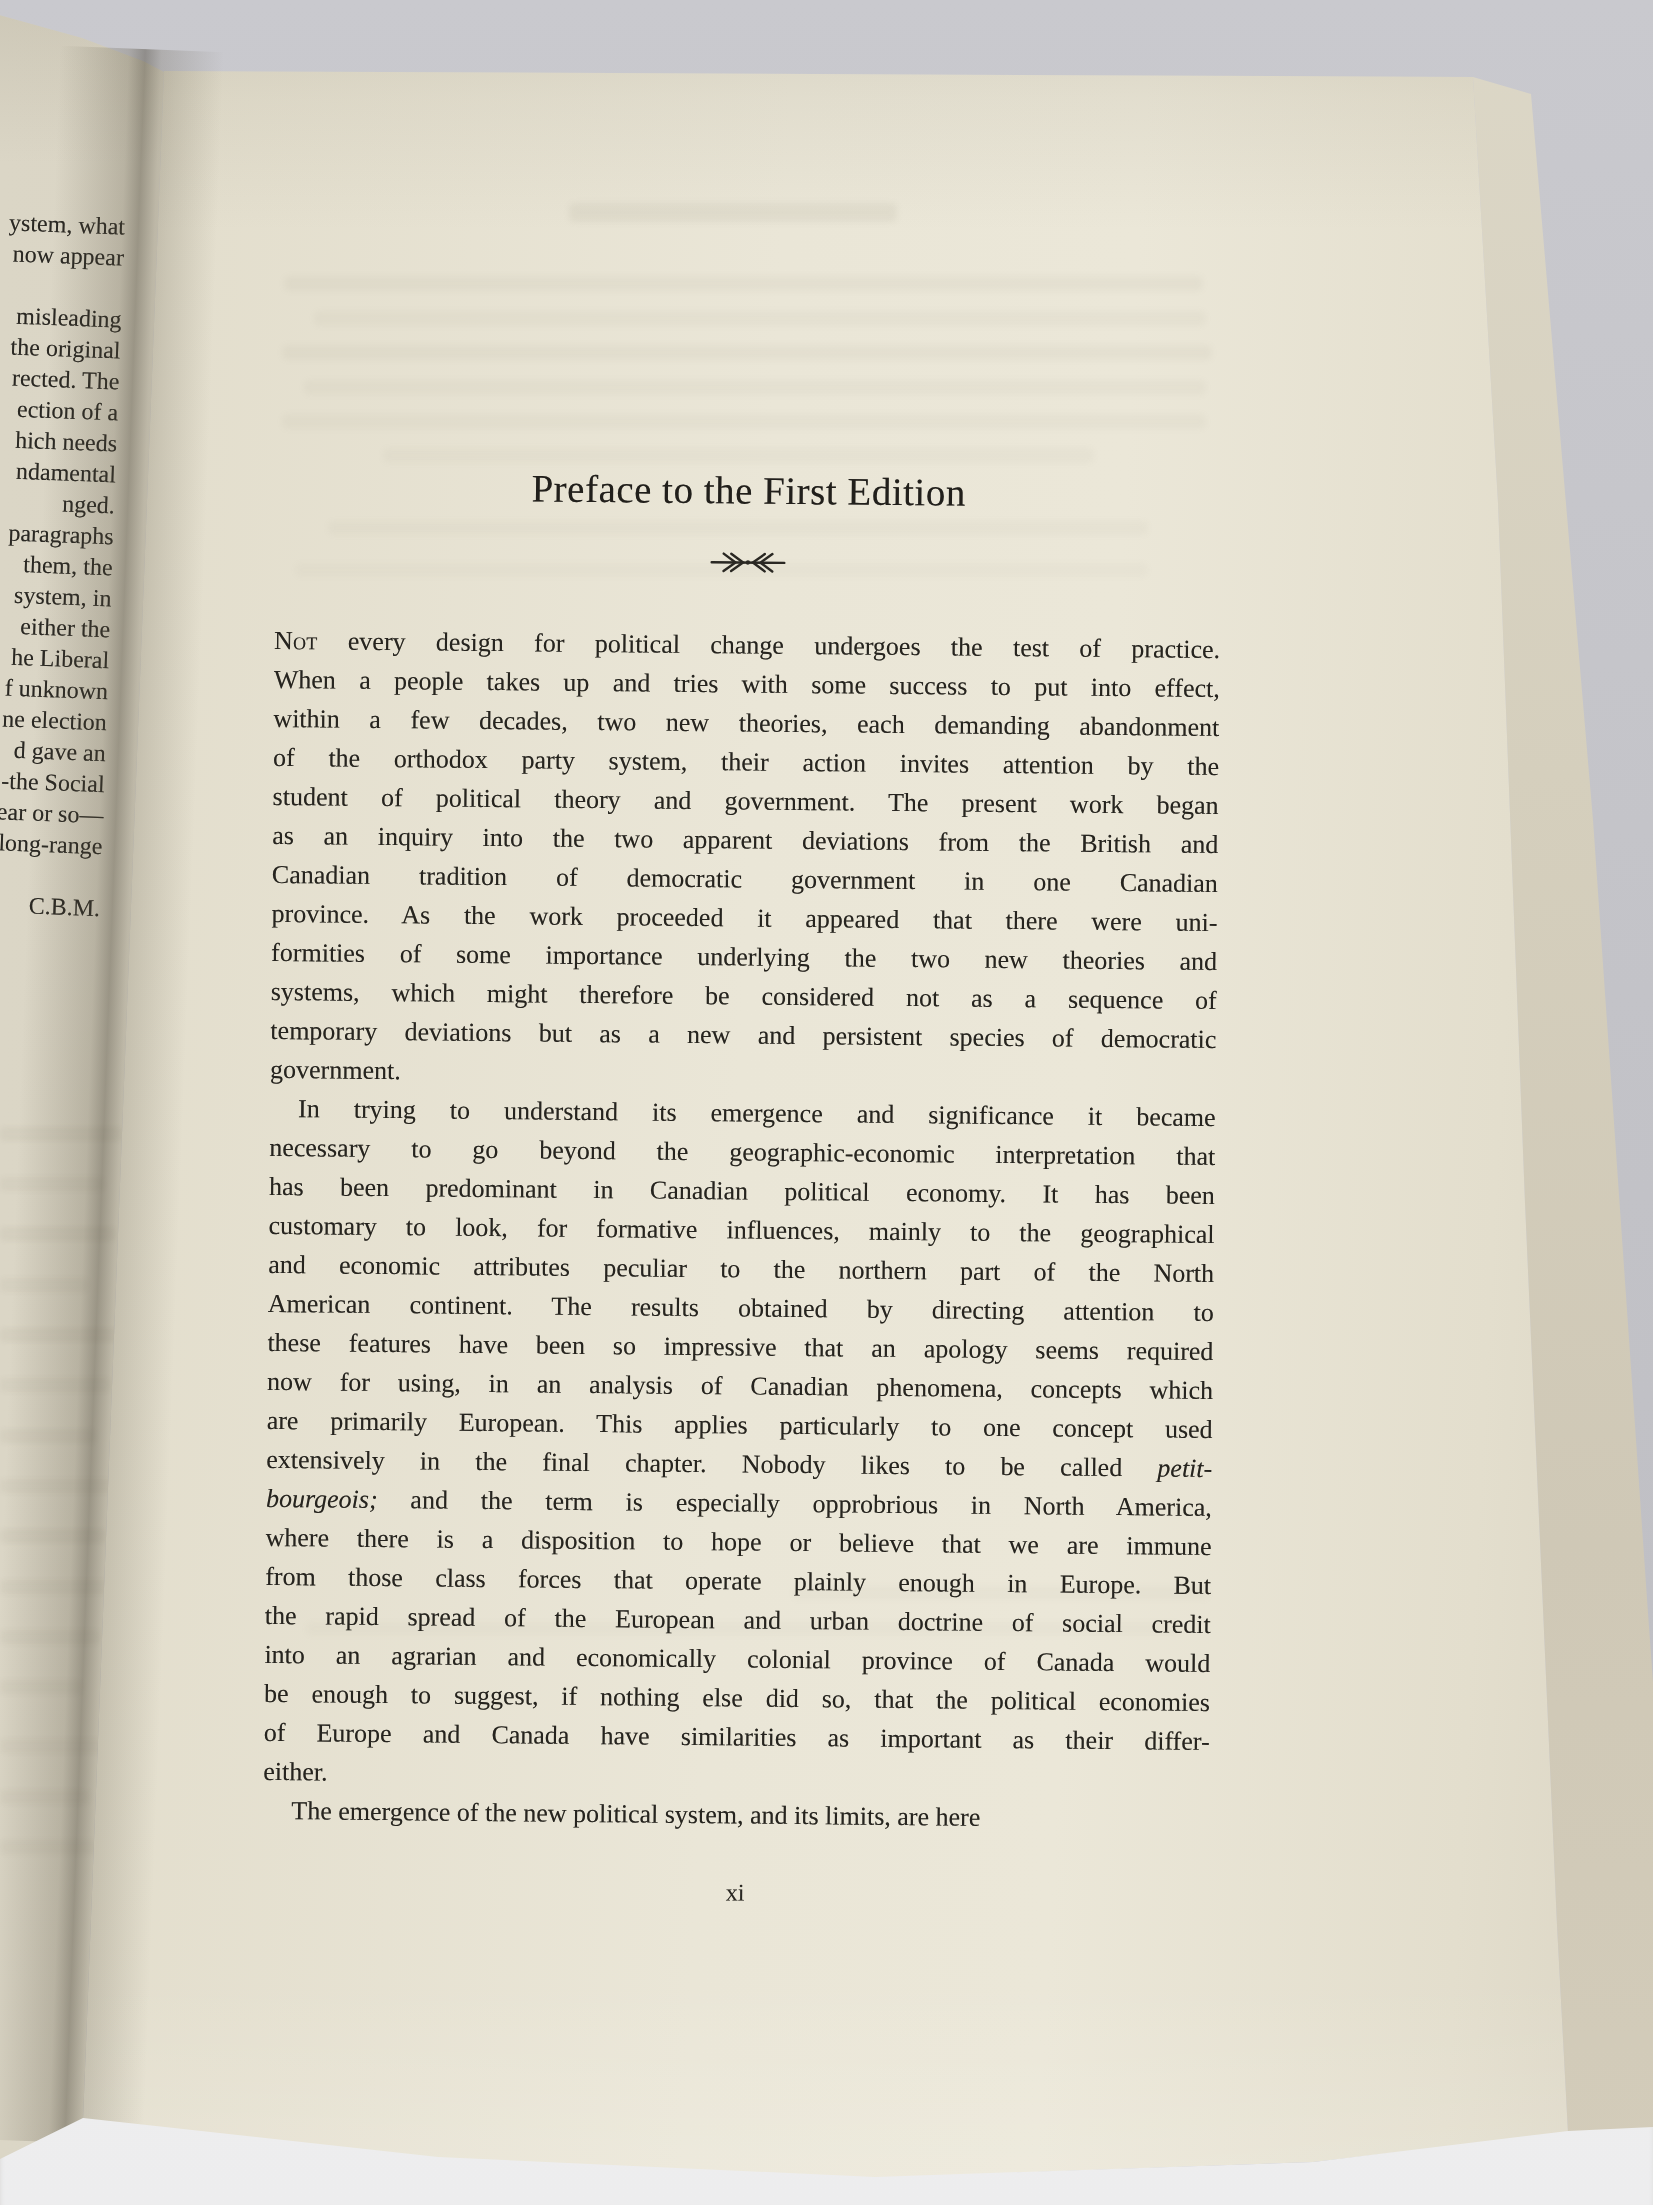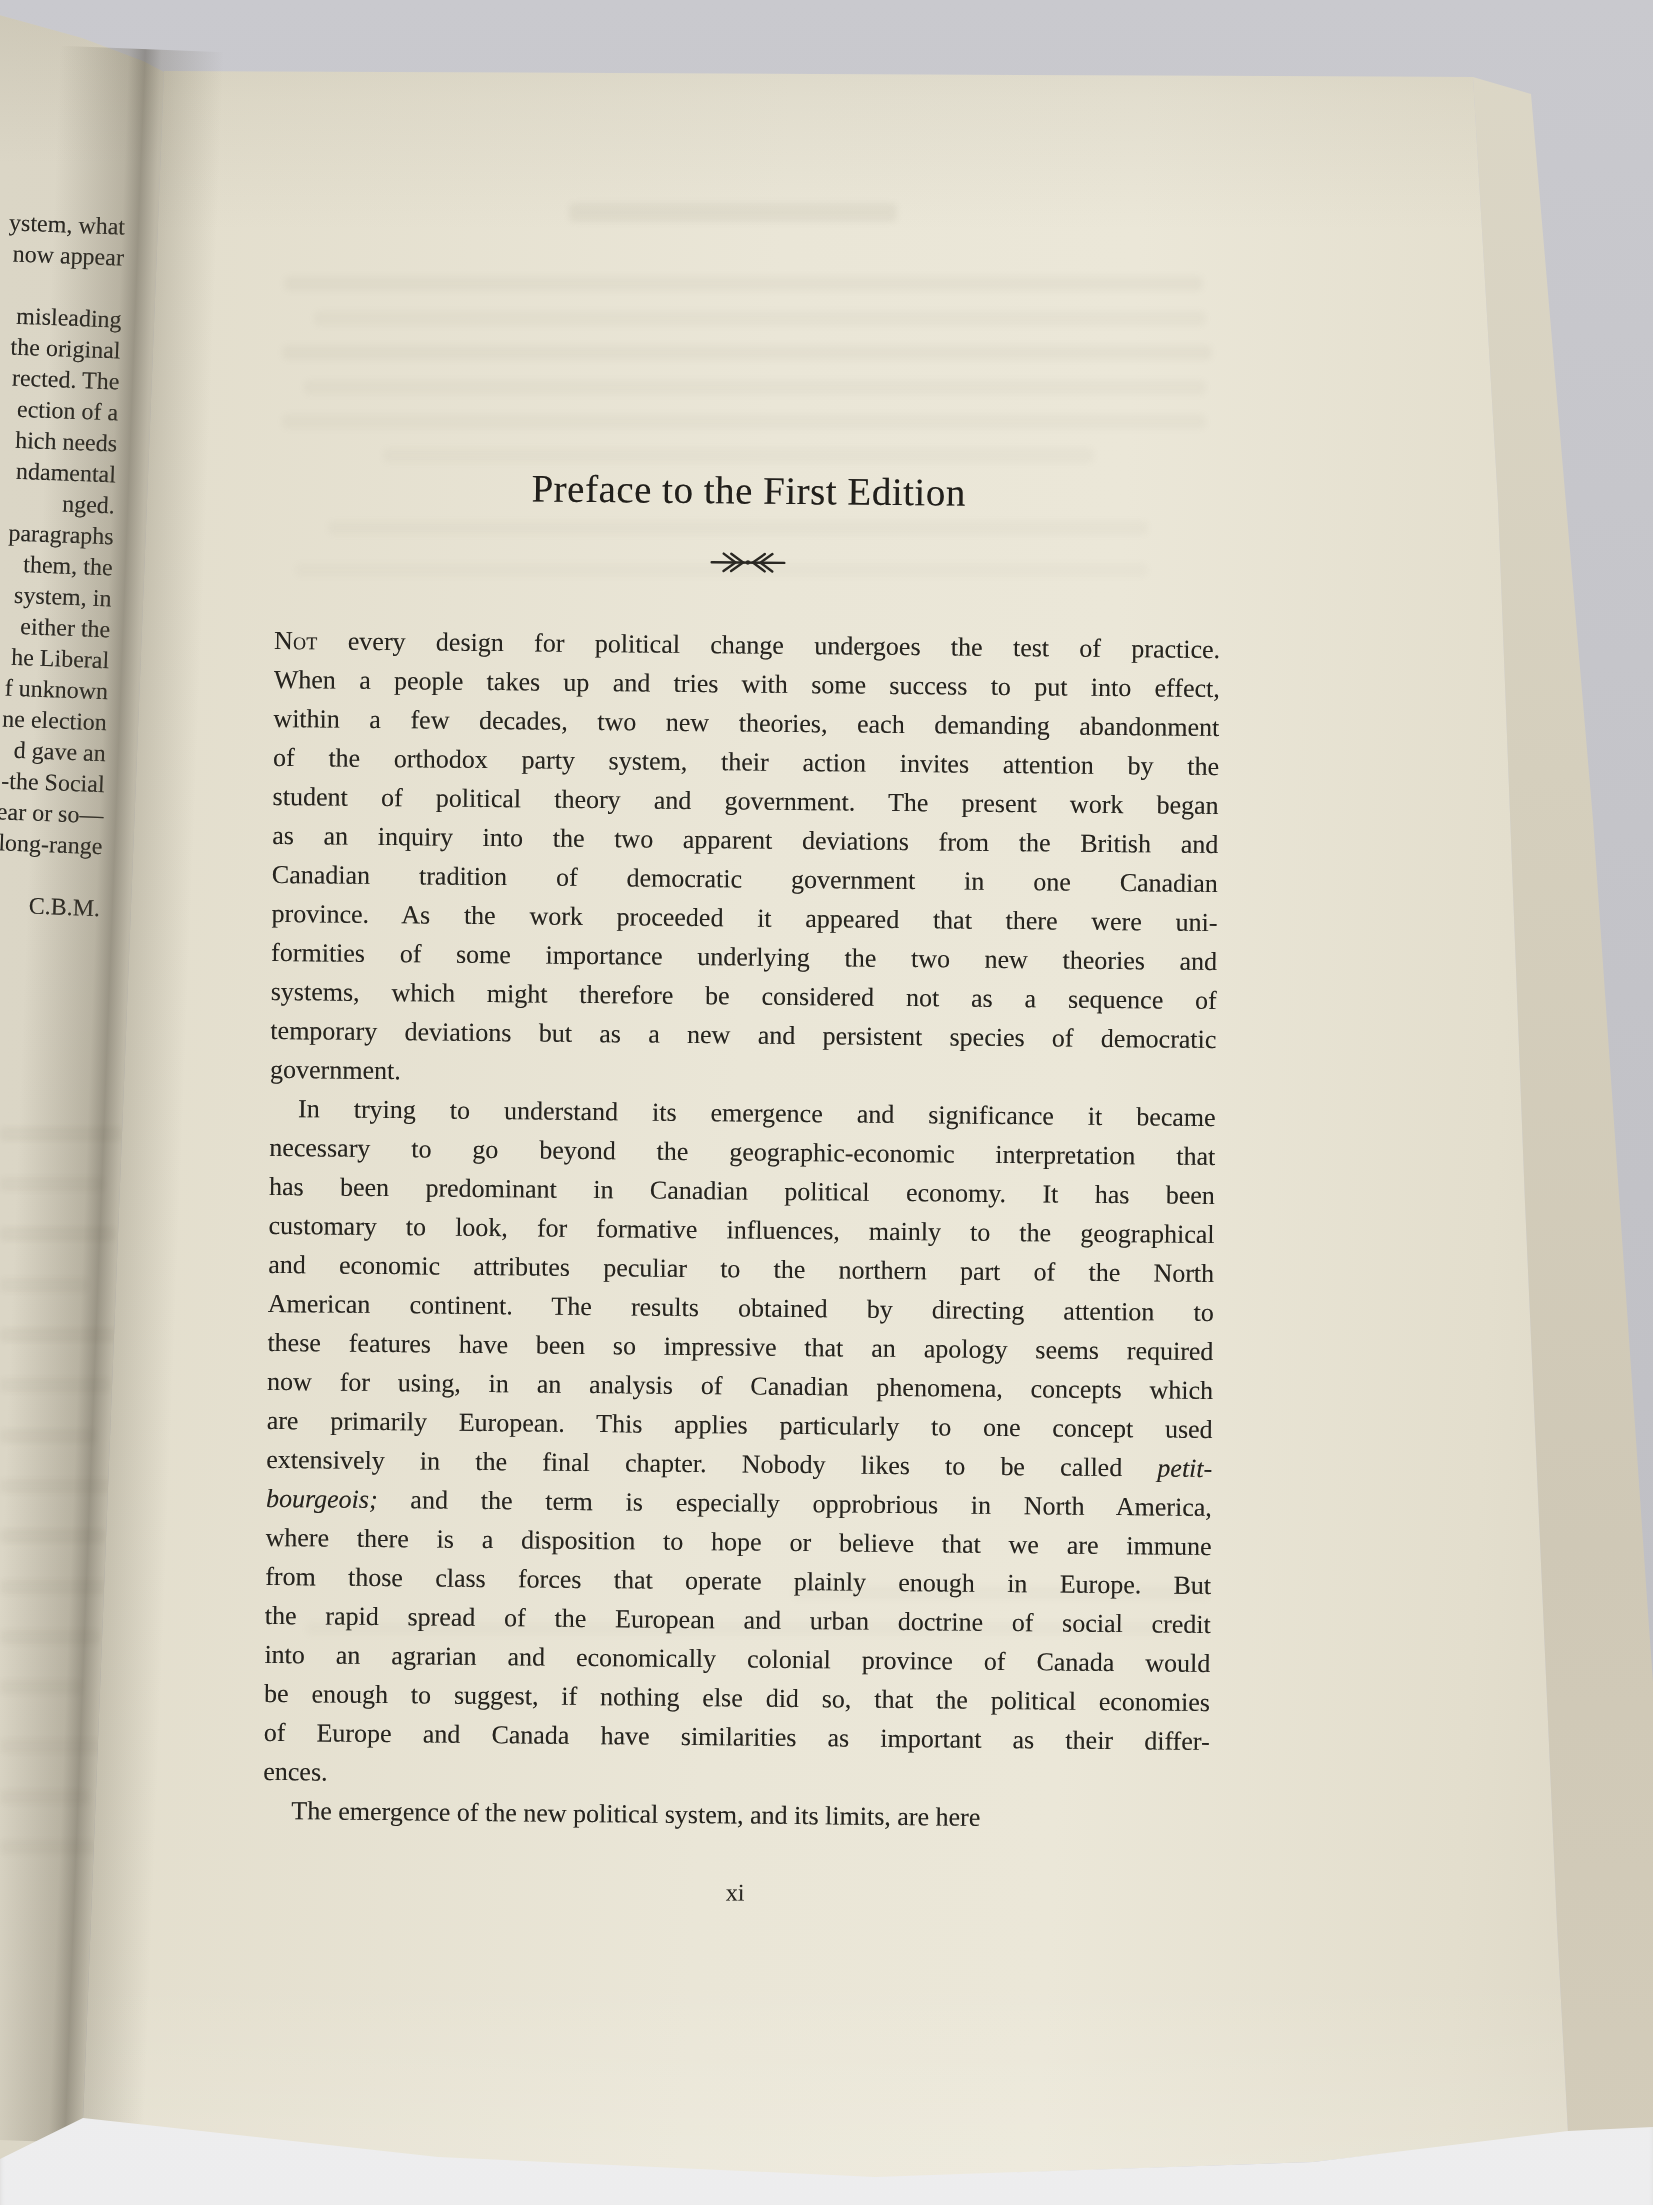--- a/index.html
+++ b/index.html
@@ -118,21 +118,21 @@
           <div class="bline just"><span>now for using, in an analysis of Canadian phenomena, concepts which</span></div>
           <div class="bline just"><span>are primarily European. This applies particularly to one concept used</span></div>
           <div class="bline just"><span>extensively in the final chapter. Nobody likes to be called </span><span class="it">petit-</span></div>
           <div class="bline just"><span class="it">bourgeois;</span><span> and the term is especially opprobrious in North America,</span></div>
           <div class="bline just"><span>where there is a disposition to hope or believe that we are immune</span></div>
           <div class="bline just"><span>from those class forces that operate plainly enough in Europe. But</span></div>
           <div class="bline just"><span>the rapid spread of the European and urban doctrine of social credit</span></div>
           <div class="bline just"><span>into an agrarian and economically colonial province of Canada would</span></div>
           <div class="bline just"><span>be enough to suggest, if nothing else did so, that the political economies</span></div>
           <div class="bline just"><span>of Europe and Canada have similarities as important as their differ-</span></div>
-          <div class="bline"><span>ences.</span></div>
+          <div class="bline"><span>either.</span></div>
           <div class="bline ind"><span>The emergence of the new political system, and its limits, are here</span></div>
         </div>
       <div id="folio">xi</div>
     </div>
   </div>
 
   <div id="left-page">
     <div id="left-top-shade"></div>
 
     <div class="lghost" style="left:0;top:1127px;width:123px;height:14.2px;opacity:.09;"></div>

